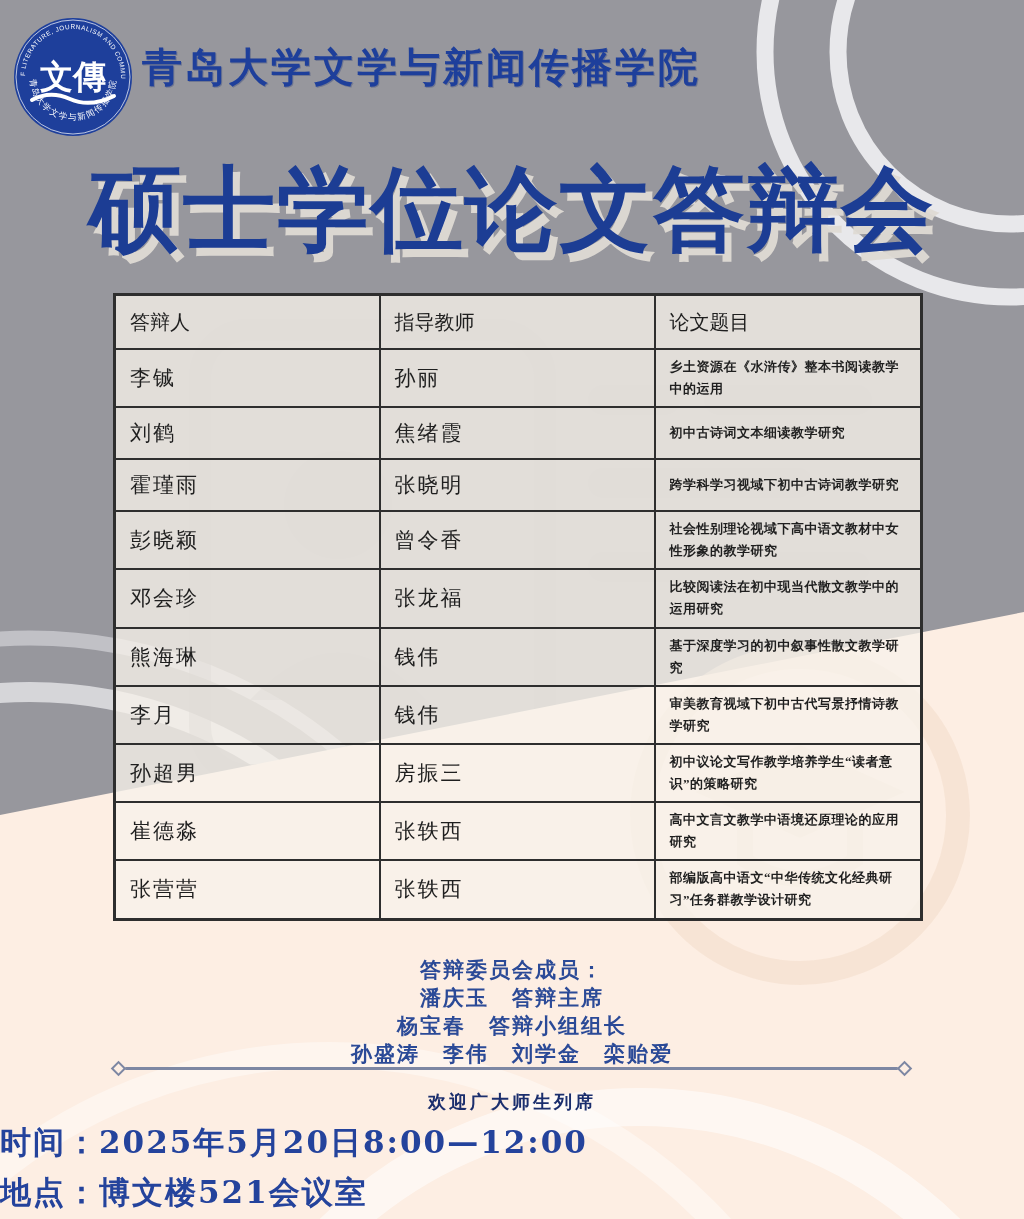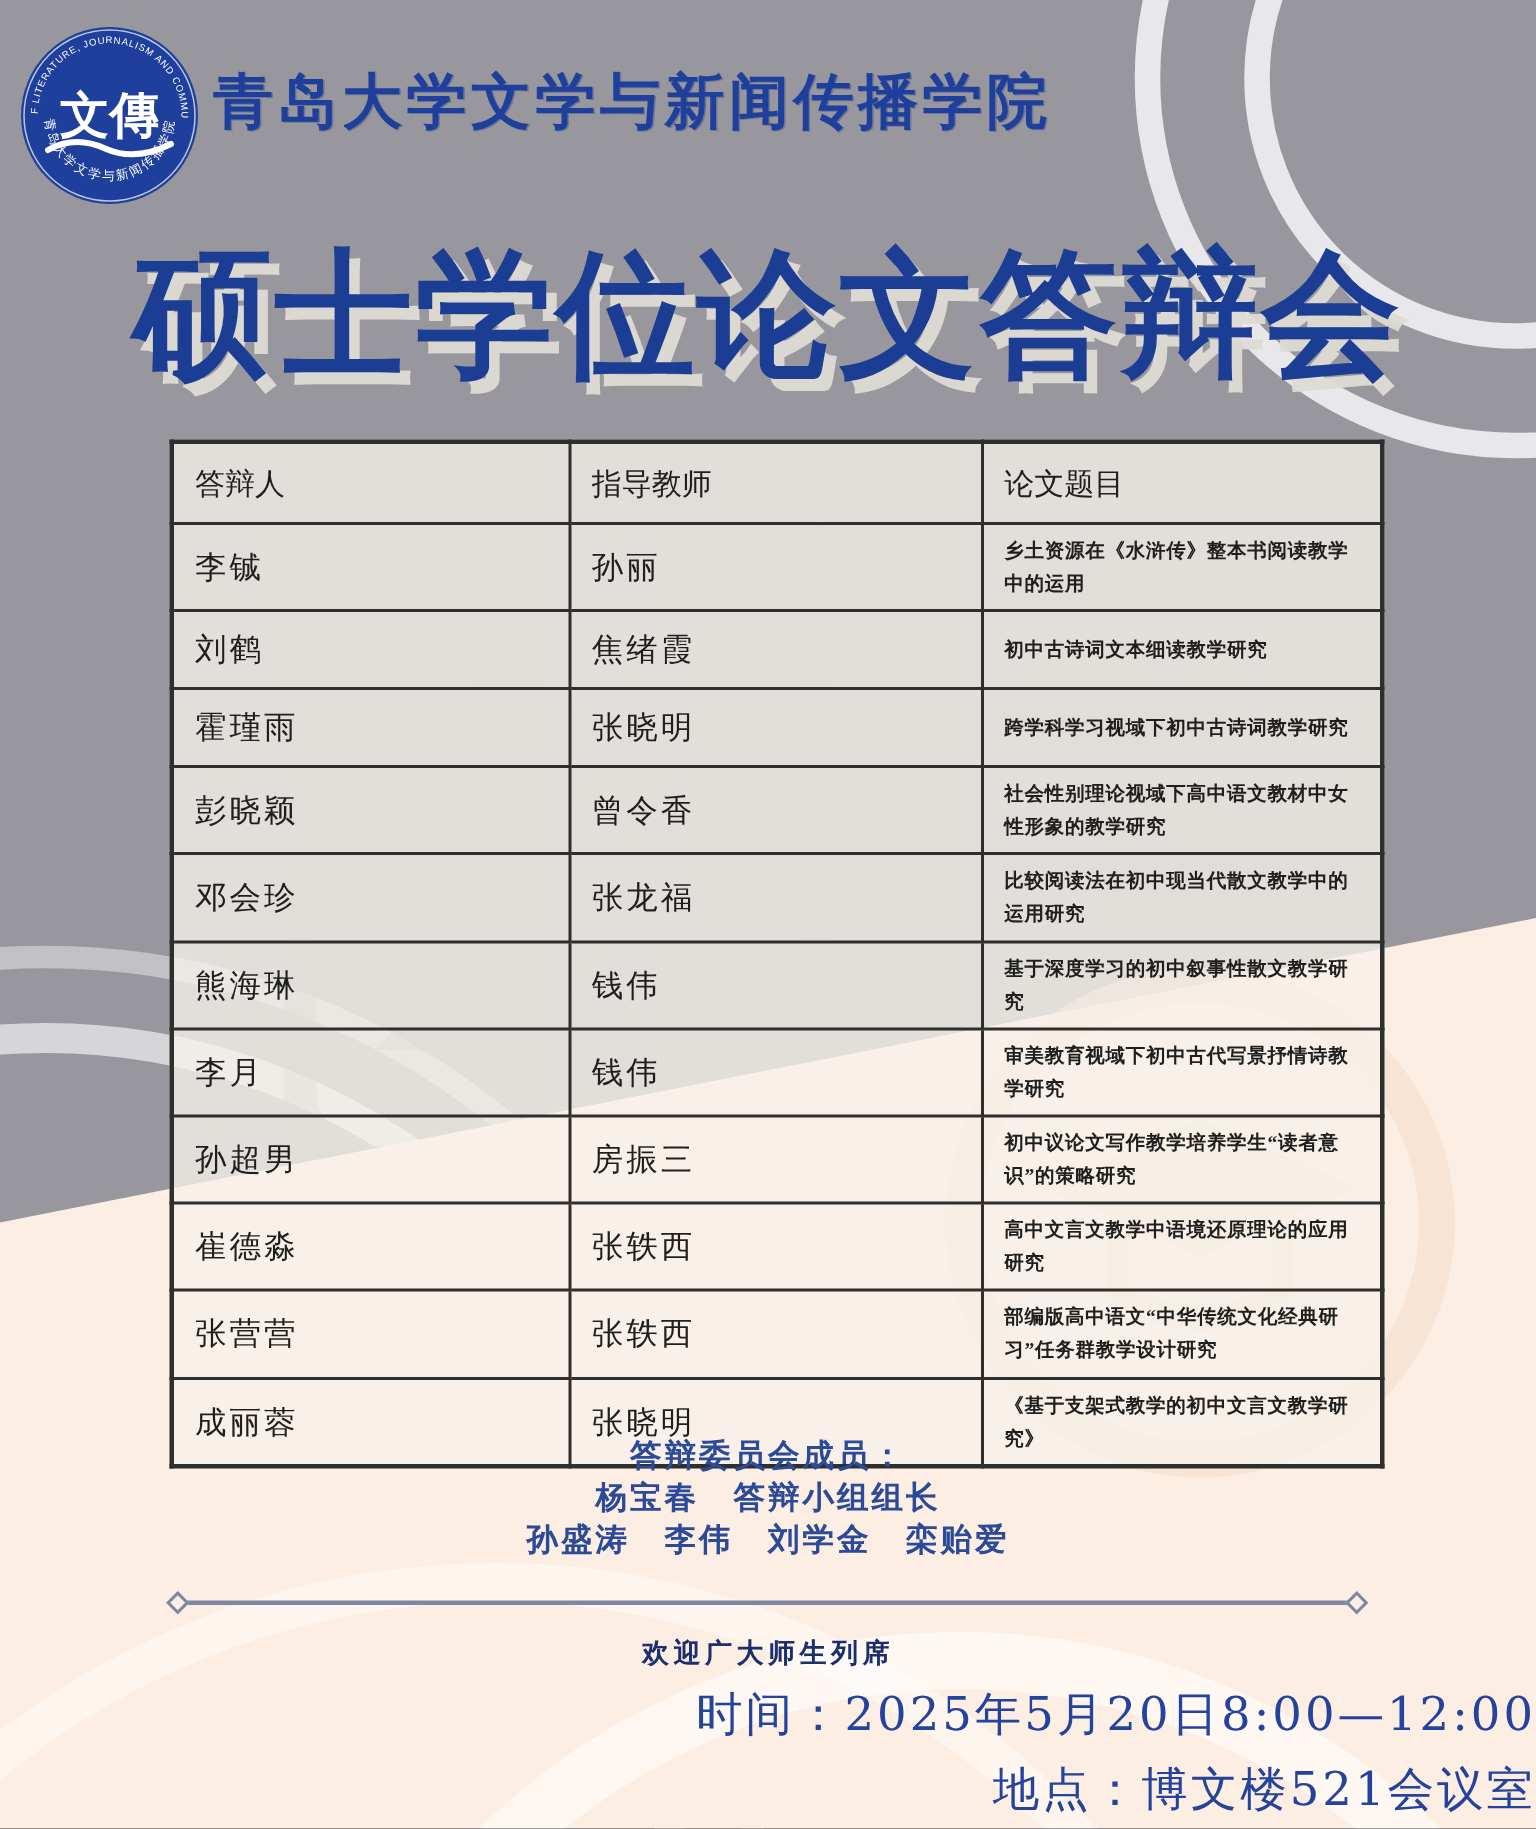--- a/index.html
+++ b/index.html
@@ -72,22 +72,22 @@
     width:7px;height:7px;border:2px solid #7d87a3;background:#fdeee3;
     transform:rotate(45deg);
   }
 
   
   .welcome{
     position:absolute;left:0;right:0;top:1090px;text-align:center;
     font-size:18px;font-weight:bold;letter-spacing:3px;color:#1b2e6d;
   }
   .time-line,.place-line{
-    position:absolute;left:0;right:0;text-align:right;
-    font-size:31px;font-weight:normal;letter-spacing:2px;color:#24439c;
+    position:absolute;left:0;right:0;text-align:left;
+    font-size:31px;font-weight:bold;letter-spacing:2px;color:#24439c;
     font-family:"DejaVu Serif","Liberation Serif",serif;
   }
   .time-line{top:1122px;}
   .place-line{top:1172px;}
 </style>
 </head>
 <body>
 
 <div class="poster">
 
@@ -199,31 +199,26 @@
         <tr>
           <td class="cell-defender">崔德淼</td>
           <td class="cell-advisor">张轶西</td>
           <td class="cell-thesis">高中文言文教学中语境还原理论的应用研究</td>
         </tr>
         <tr>
           <td class="cell-defender">张营营</td>
           <td class="cell-advisor">张轶西</td>
           <td class="cell-thesis">部编版高中语文“中华传统文化经典研习”任务群教学设计研究</td>
         </tr>
-        <tr>
-          <td class="cell-defender">成丽蓉</td>
-          <td class="cell-advisor">张晓明</td>
-          <td class="cell-thesis">《基于支架式教学的初中文言文教学研究》</td>
-        </tr>
       </tbody>
   </table>
 
   <div class="committee">
     <div>答辩委员会成员：</div>
-    <div><div>杨宝春　答辩小组组长</div><div>孙盛涛　李伟　刘学金　栾贻爱</div></div>
+    <div><div>潘庆玉　答辩主席</div><div>杨宝春　答辩小组组长</div><div>孙盛涛　李伟　刘学金　栾贻爱</div></div>
   </div>
 
   <div class="divider">
     <span class="diamond"></span>
     <span class="line"></span>
     <span class="diamond"></span>
   </div>
 
   <div class="welcome">欢迎广大师生列席</div>
   <div class="time-line">时间：2025年5月20日8:00—12:00</div>

